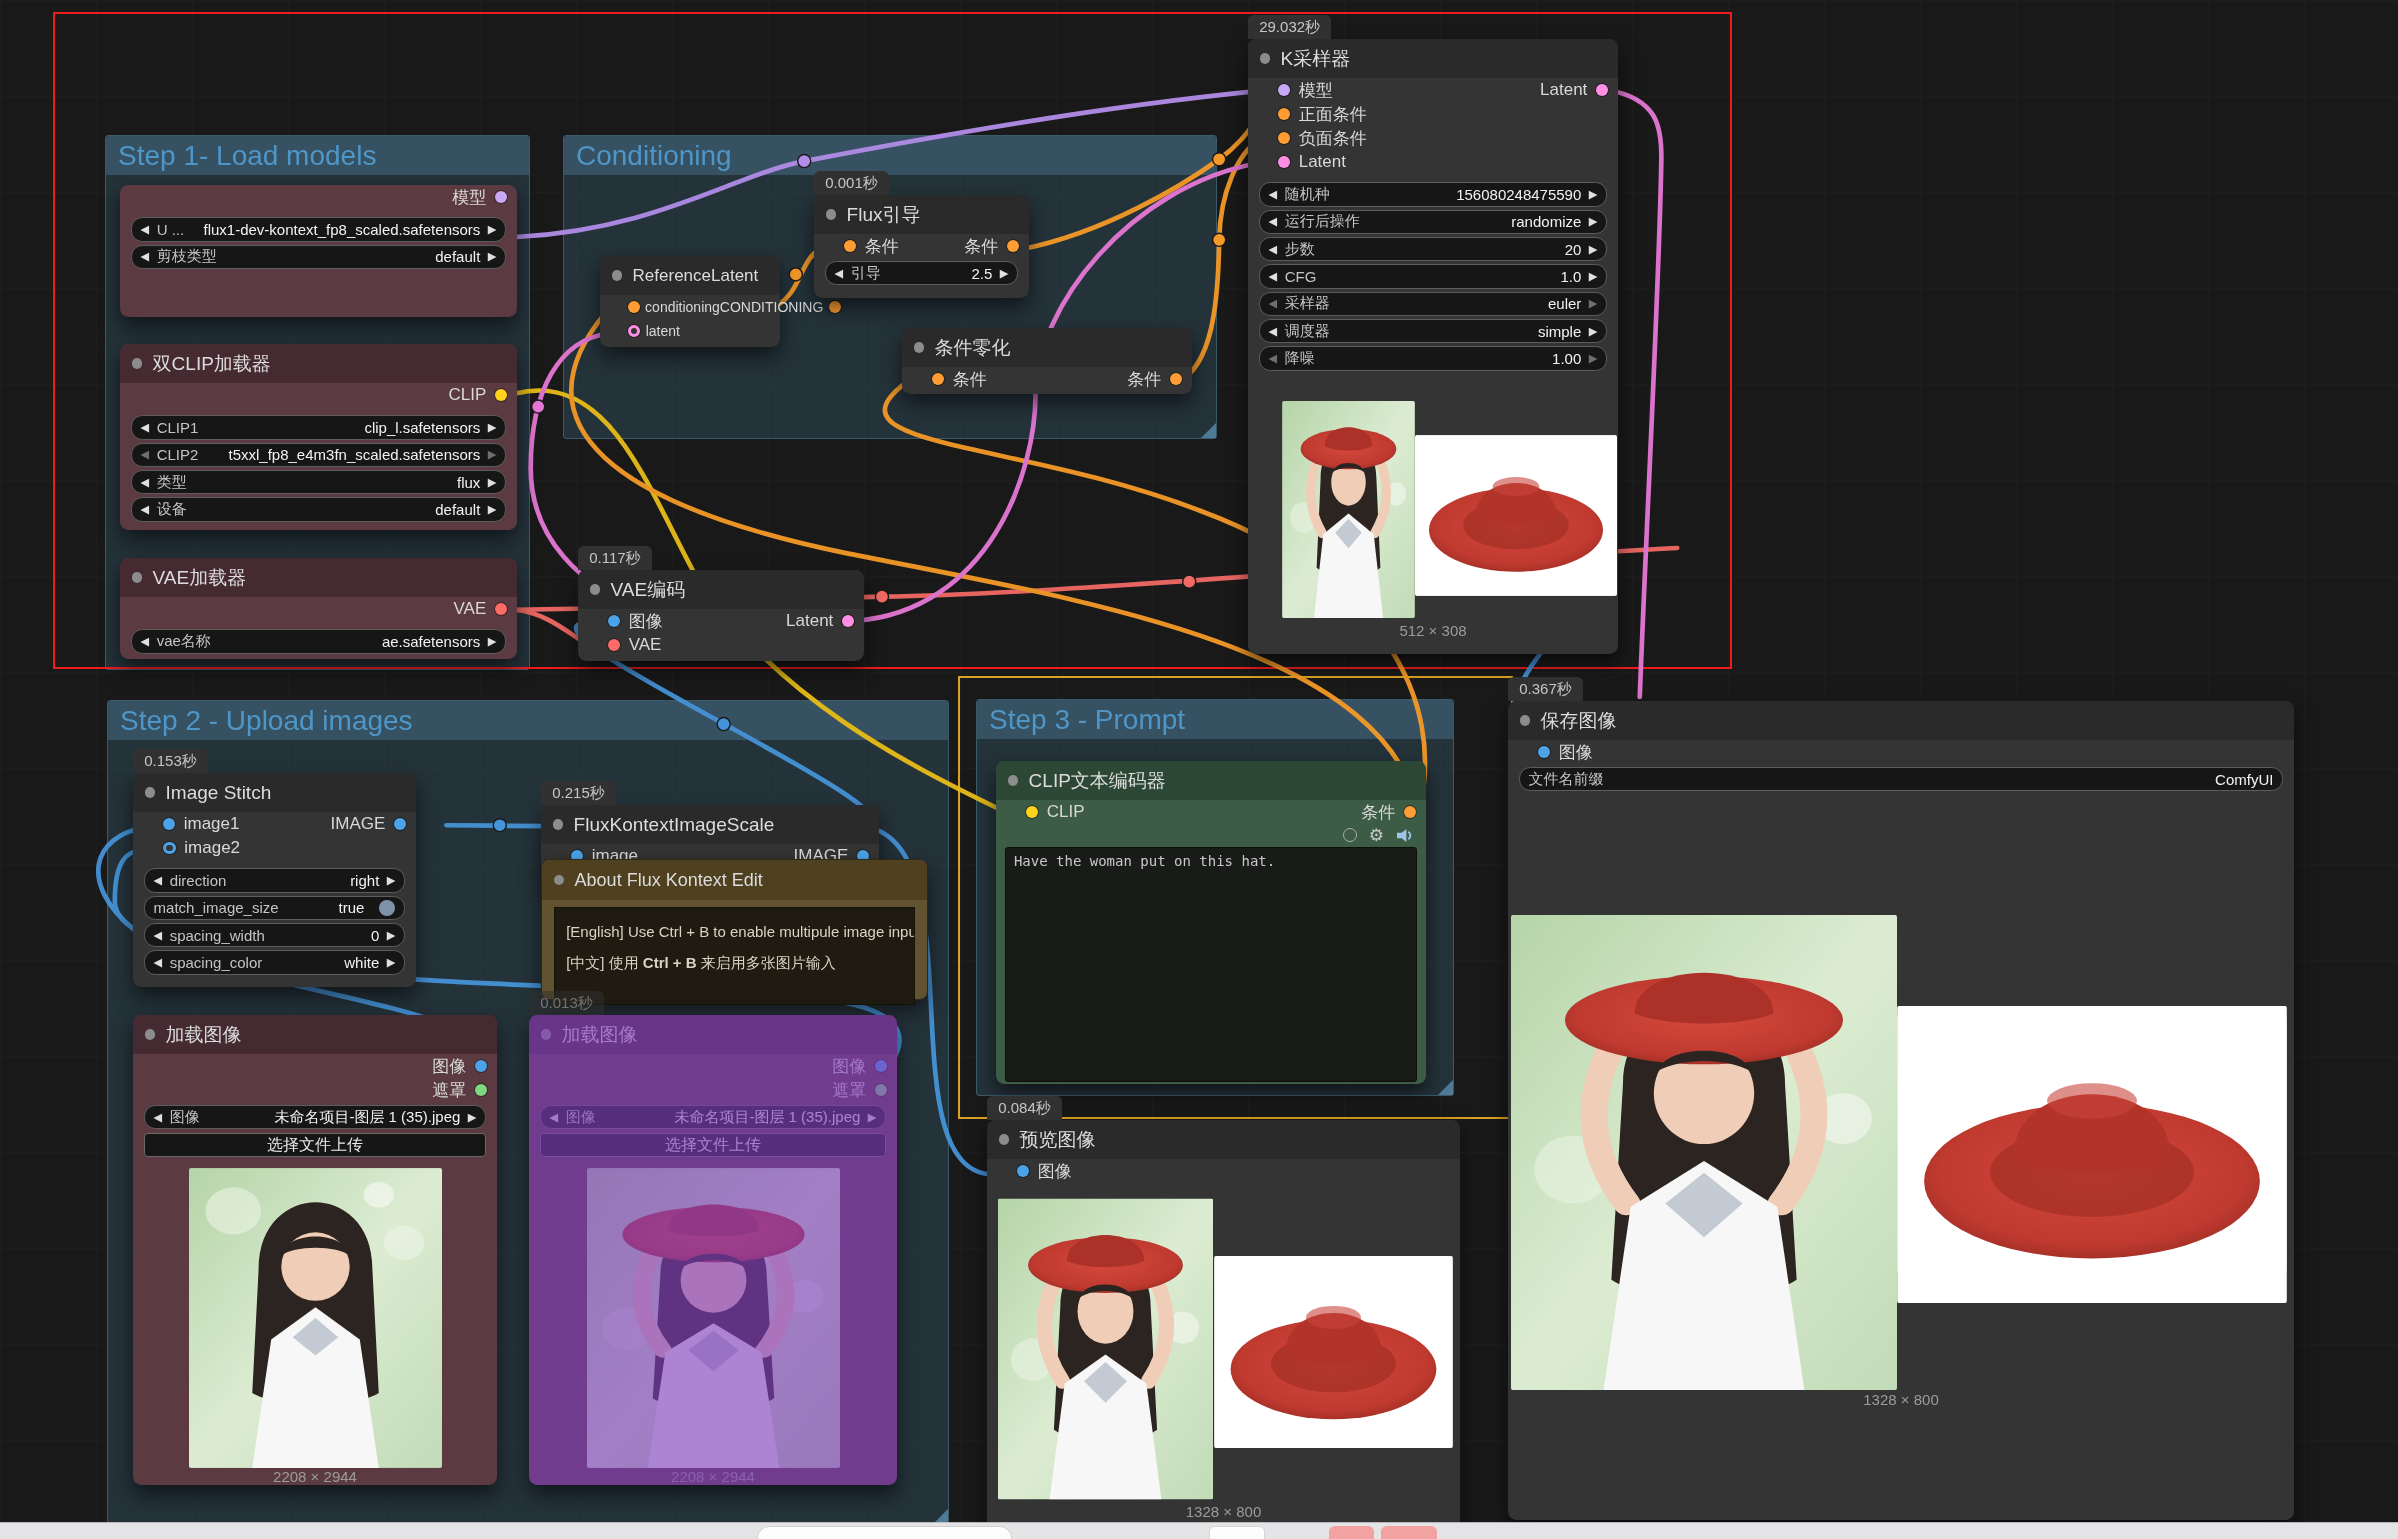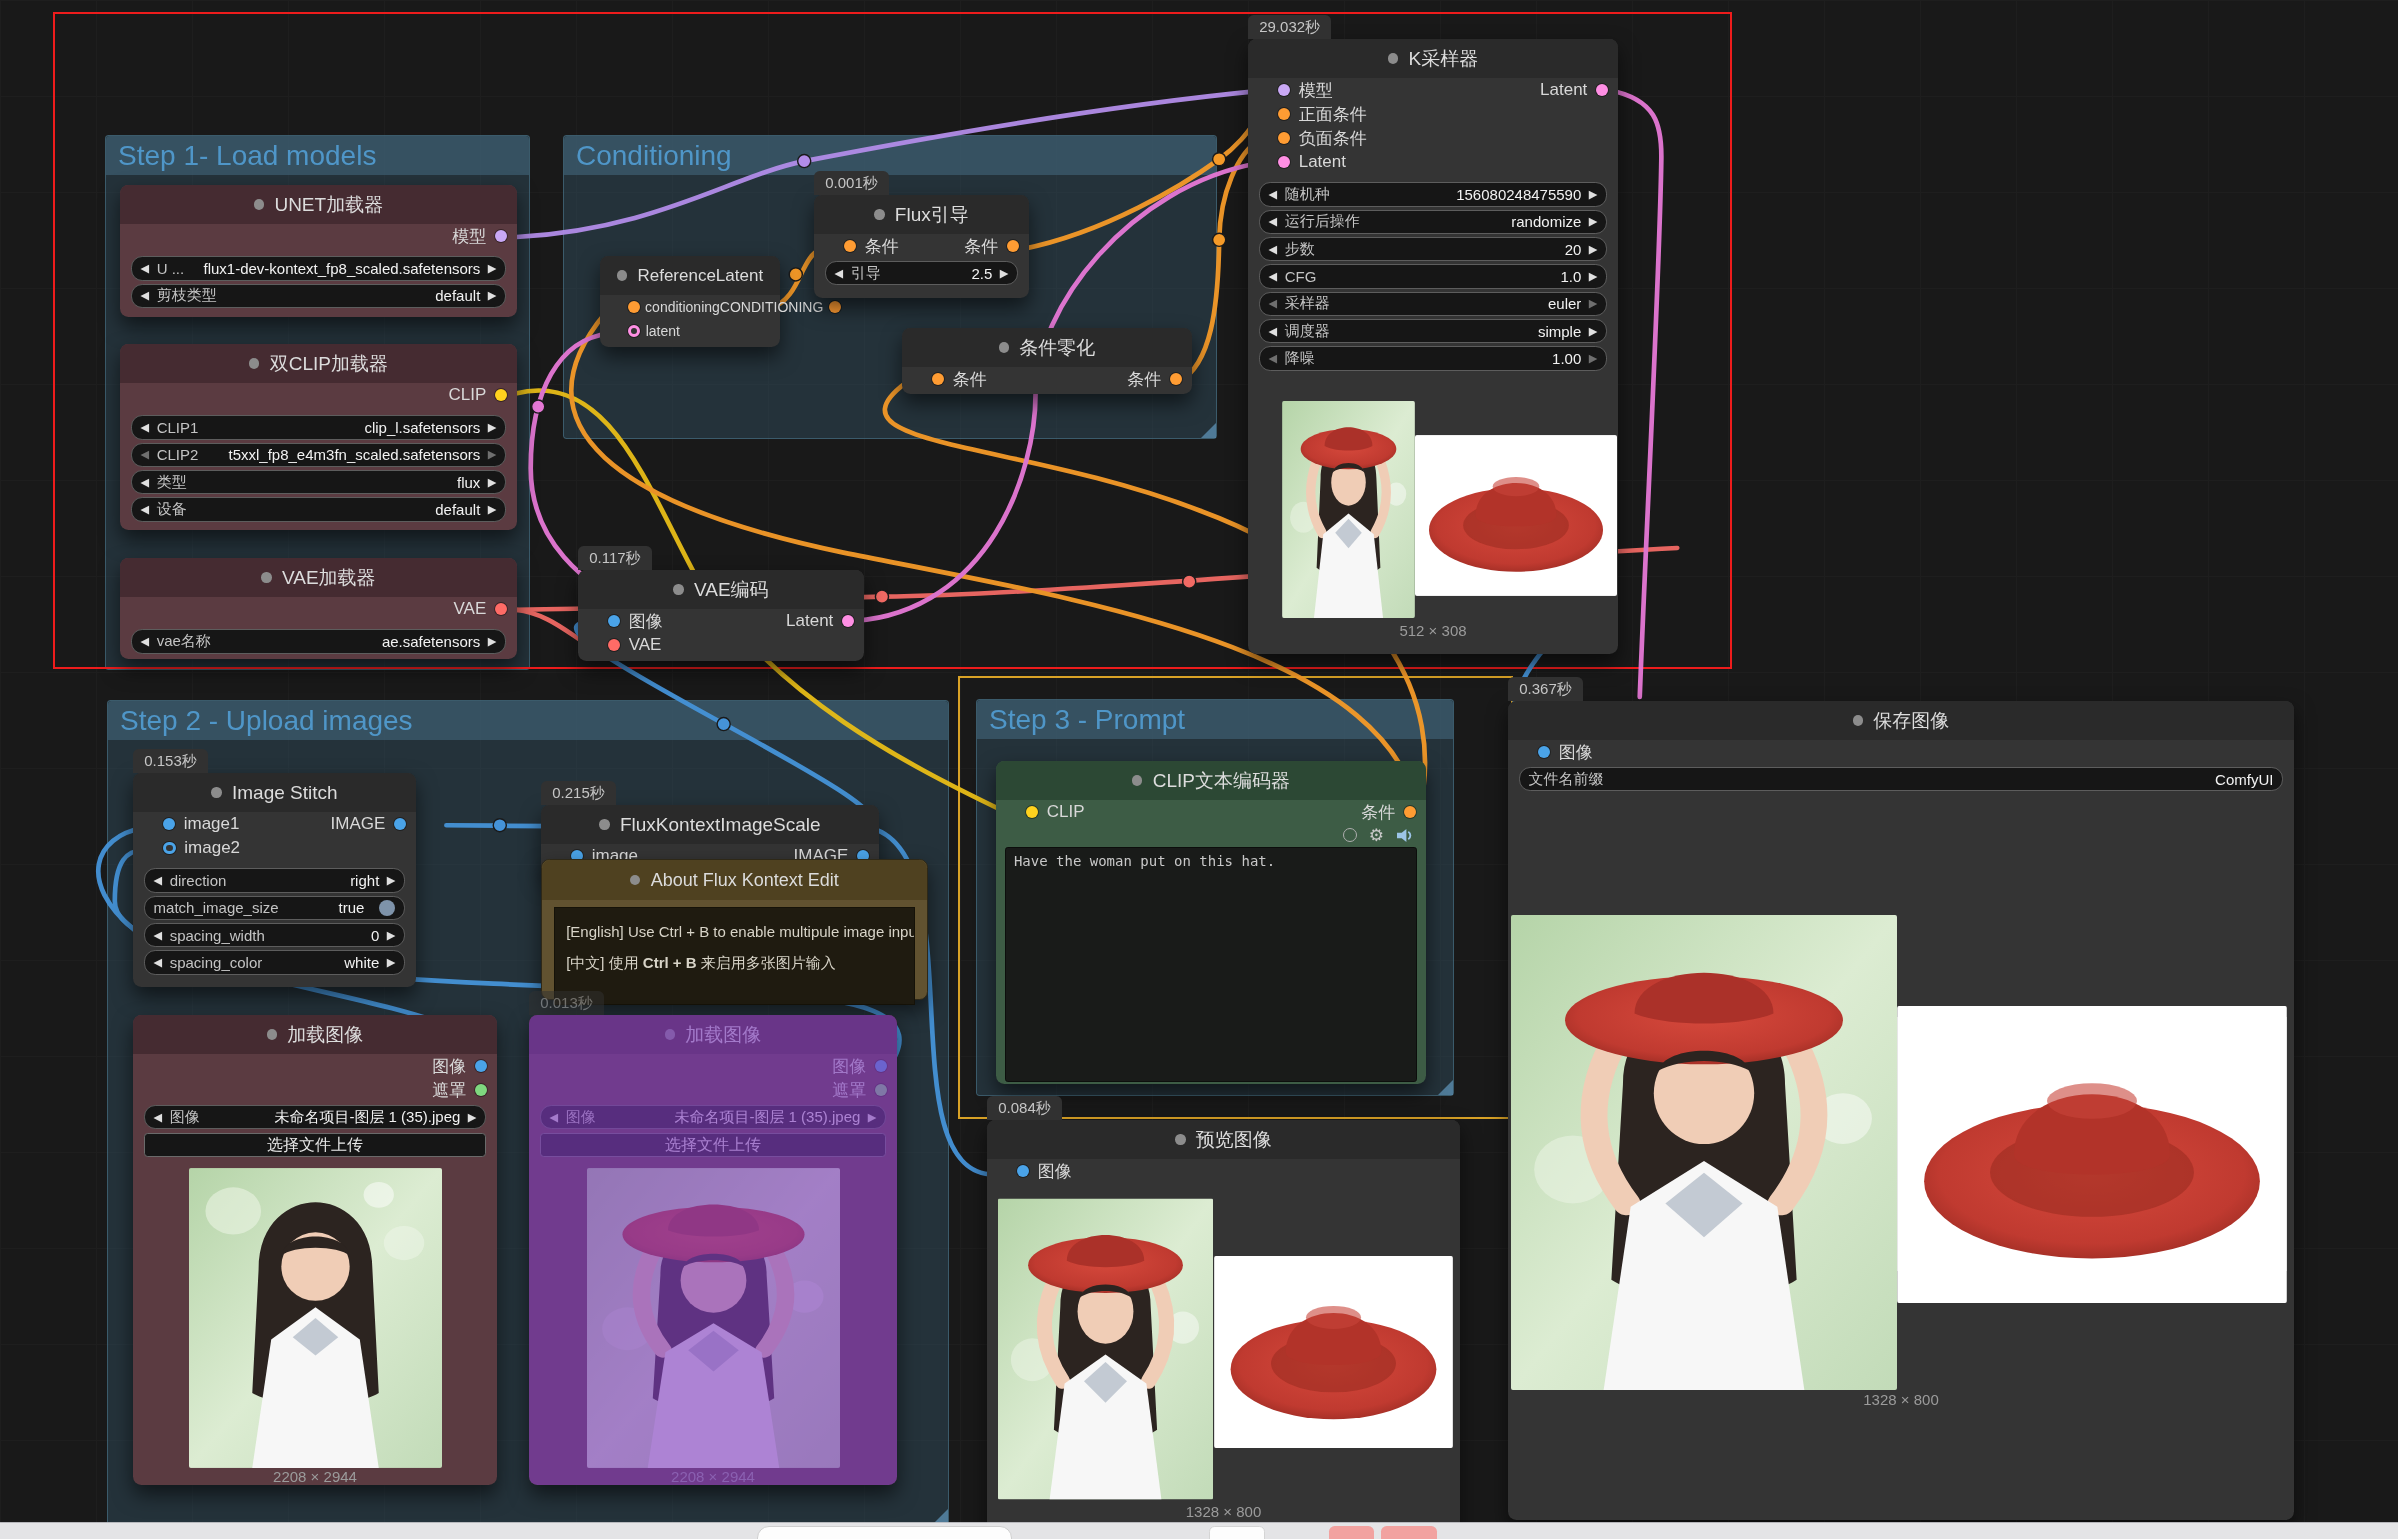--- a/index.html
+++ b/index.html
@@ -10,21 +10,21 @@
     font-family:"Liberation Sans","DejaVu Sans",sans-serif;}
   
   .group{position:absolute;z-index:1;background:rgba(52,86,106,.42);border:0.9px solid rgba(80,125,150,.55);border-radius:3.7px;}
   .ghead{height:39px;background:rgba(72,112,136,.5);display:flex;align-items:center;padding:0 12px;font-size:28px;color:#4f96c8;border-radius:3.7px 3.7px 0 0;}
   .gcorner{position:absolute;right:0;bottom:0;width:0;height:0;border-left:15px solid transparent;border-bottom:15px solid rgba(90,140,175,.8);}
   .selbox{position:absolute;z-index:2;pointer-events:none;border:2.8px solid;}
   
   #wires{position:absolute;left:0;top:0;z-index:2;pointer-events:none;}
   
   .node{position:absolute;background:#343434;border-radius:8.4px;box-shadow:0 9.4px 20.6px rgba(0,0,0,.55);z-index:3;color:#d8d8d8;}
-  .ntitle{height:39px;display:flex;align-items:center;gap:10.3px;padding:0 12px;border-radius:8.4px 8.4px 0 0;background:#2a2a2a;font-size:19px;color:#dcdcdc;white-space:nowrap;overflow:hidden;justify-content:center;}
+  .ntitle{height:39px;display:flex;align-items:center;gap:10.3px;padding:0 12px;border-radius:8.4px 8.4px 0 0;background:#2a2a2a;font-size:19px;color:#dcdcdc;white-space:nowrap;overflow:hidden;}
   .ndot{width:10.3px;height:10.3px;border-radius:50%;background:#8c8c8c;flex:none;}
   .n-maroon{background:#5b3b41}.n-maroon .ntitle{background:#452b31}
   .n-green{background:#3d5c45}.n-green .ntitle{background:#2c4834}
   .n-note{background:#615230;border:0.9px solid #2e2817}.n-note .ntitle{background:#4f4120}
   .node.bypassed::after{content:"";position:absolute;inset:0;background:rgba(128,60,190,.62);border-radius:8.4px;z-index:10;pointer-events:none;}
   .srow{height:24px;display:flex;align-items:center;padding:0 10.3px;font-size:17px;margin-left:20px;}
   .sin{display:flex;align-items:center;gap:8.4px;}
   .sout{margin-left:auto;display:flex;align-items:center;gap:8.4px;}
   .dot{width:12px;height:12px;border-radius:50%;flex:none;box-shadow:0 0 0 0.9px rgba(0,0,0,.4);}
   .hollow{background:transparent !important;border:3.3px solid;width:6.6px;height:6.6px;}
@@ -164,24 +164,20 @@
     <circle cx="1301" cy="256" r="7" fill="#f59a28"></circle>
     <circle cx="533" cy="881" r="7" fill="#4593d8"></circle>
     <circle cx="772" cy="773" r="7" fill="#4593d8"></circle>
     <circle cx="941" cy="637" r="7" fill="#f26a64"></circle>
     <circle cx="1269" cy="621" r="7" fill="#f26a64"></circle>
     <circle cx="574" cy="434" r="7" fill="#e678d6"></circle>
   </g>
 </svg>
 
 <div class="node n-maroon" style="left:120px;top:185px;width:397px;height:132px">
-  <div class="ntitle">
-        <span class="ndot"></span>
-        <span>UNET加载器</span>
-      </div>
   <div class="srow">
         <span class="sout">
           <span>模型</span>
           <span class="dot c-model"></span>
         </span>
       </div>
   <div class="pad-top"></div>
   <div class="widget combo">
         <span>U ...</span>
         <span class="wval">flux1-dev-kontext_fp8_scaled.safetensors</span>

